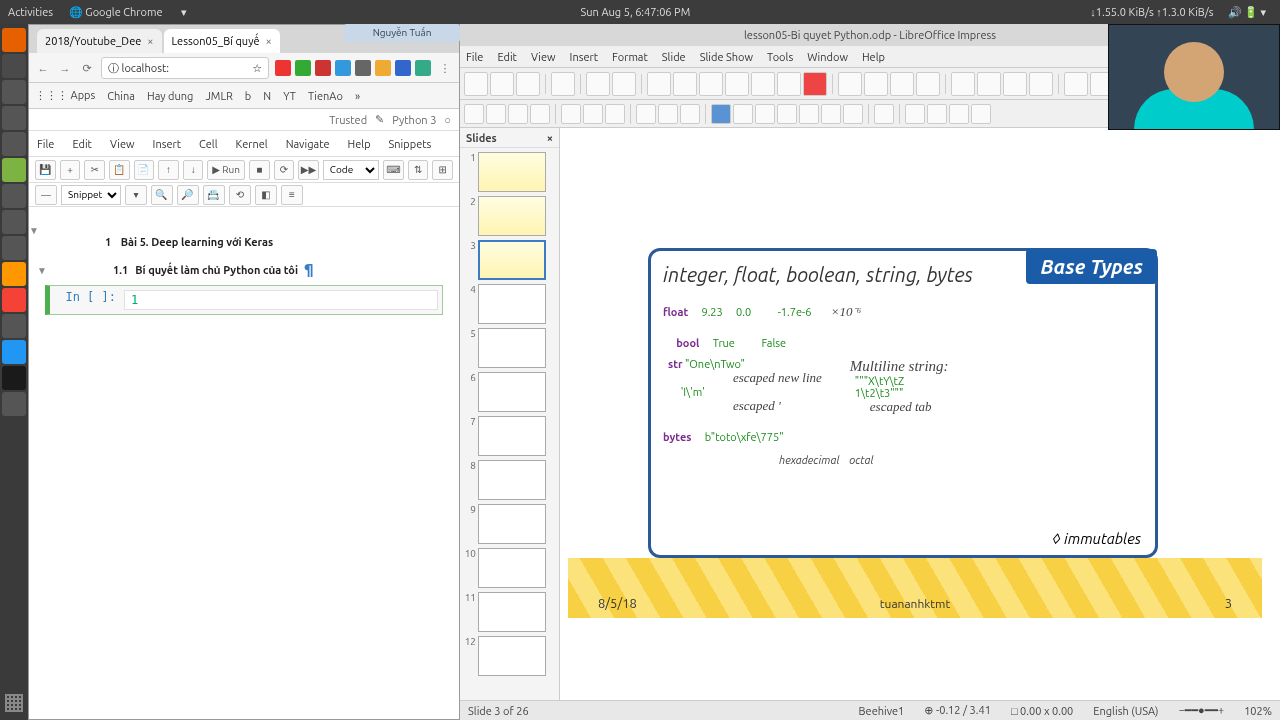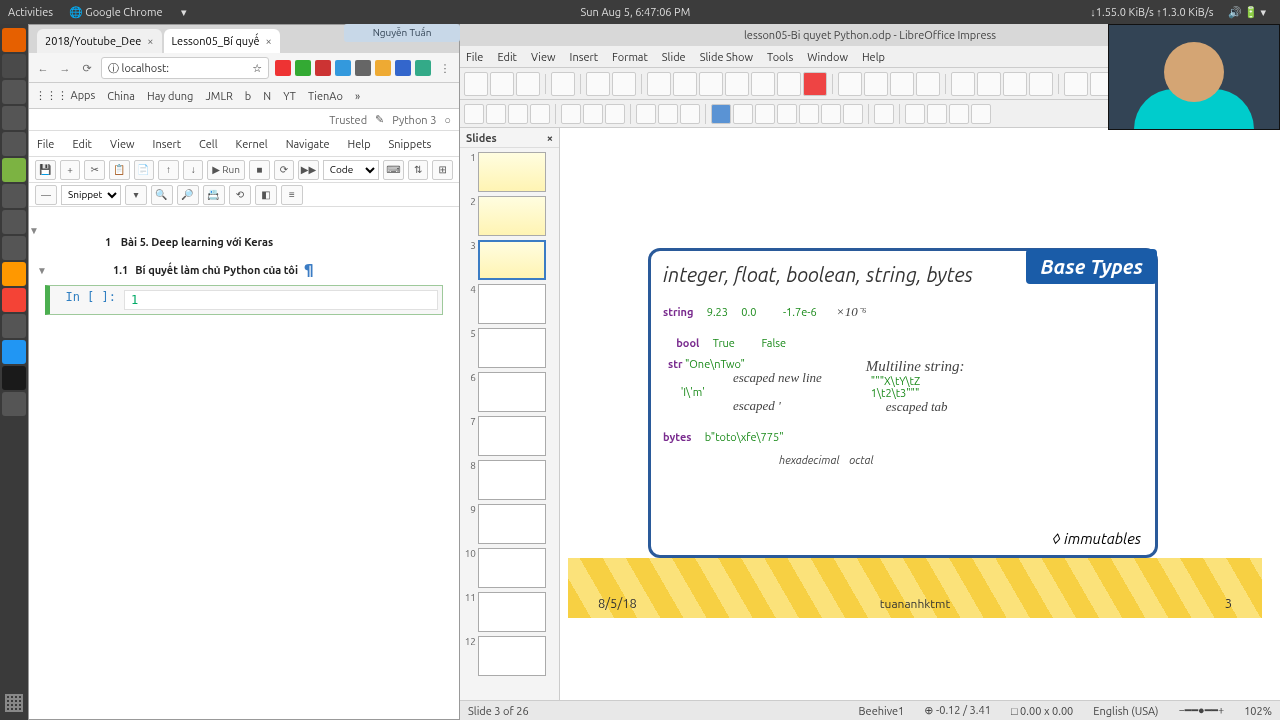--- a/index.html
+++ b/index.html
@@ -352,34 +352,34 @@
           </div>
         </div>
     </div>
     <div class="canvas">
       <div class="slide-area">
         <div class="honeycomb"></div>
         <div class="content-box">
           <div class="badge">Base Types</div>
           <div class="ct-head">integer, float, boolean, string, bytes</div>
           <div class="ct-row">
-            <span class="kw">string</span> <span class="val">9.23</span>&nbsp;<span class="val">0.0</span>&nbsp;&nbsp;<span class="val">-1.7e-6</span>
+            <span class="kw">float</span> <span class="val">9.23</span>&nbsp;<span class="val">0.0</span>&nbsp;&nbsp;<span class="val">-1.7e-6</span>
             <span class="ann sub" style="margin-left:6px">×10⁻⁶</span>
           </div>
           <div class="ct-row">
             &nbsp;<span class="kw">bool</span> <span class="val">True</span>&nbsp;&nbsp;<span class="val">False</span>
           </div>
           <div class="ct-row" style="display:flex;align-items:flex-start">
             <div>
               &nbsp;&nbsp;<span class="kw">str</span> <span class="str">"One\nTwo"</span><br>
               <span class="ann sub" style="margin-left:70px">escaped new line</span><br>
               &nbsp;&nbsp;&nbsp;&nbsp;&nbsp;&nbsp;&nbsp;<span class="str">'I\'m'</span><br>
               <span class="ann sub" style="margin-left:70px">escaped  '</span>
             </div>
-            <div style="margin-left:44px">
+            <div style="margin-left:28px">
               <span class="ann">Multiline string:</span><br>
               &nbsp;&nbsp;<span class="str">"""X\tY\tZ</span><br>
               &nbsp;&nbsp;<span class="str">1\t2\t3"""</span><br>
               <span class="ann sub" style="margin-left:20px">escaped tab</span>
             </div>
           </div>
           <div class="ct-row">
             <span class="kw">bytes</span> <span class="str">b"toto\xfe\775"</span>
           </div>
           <div class="ann sub" style="margin-left:116px">

